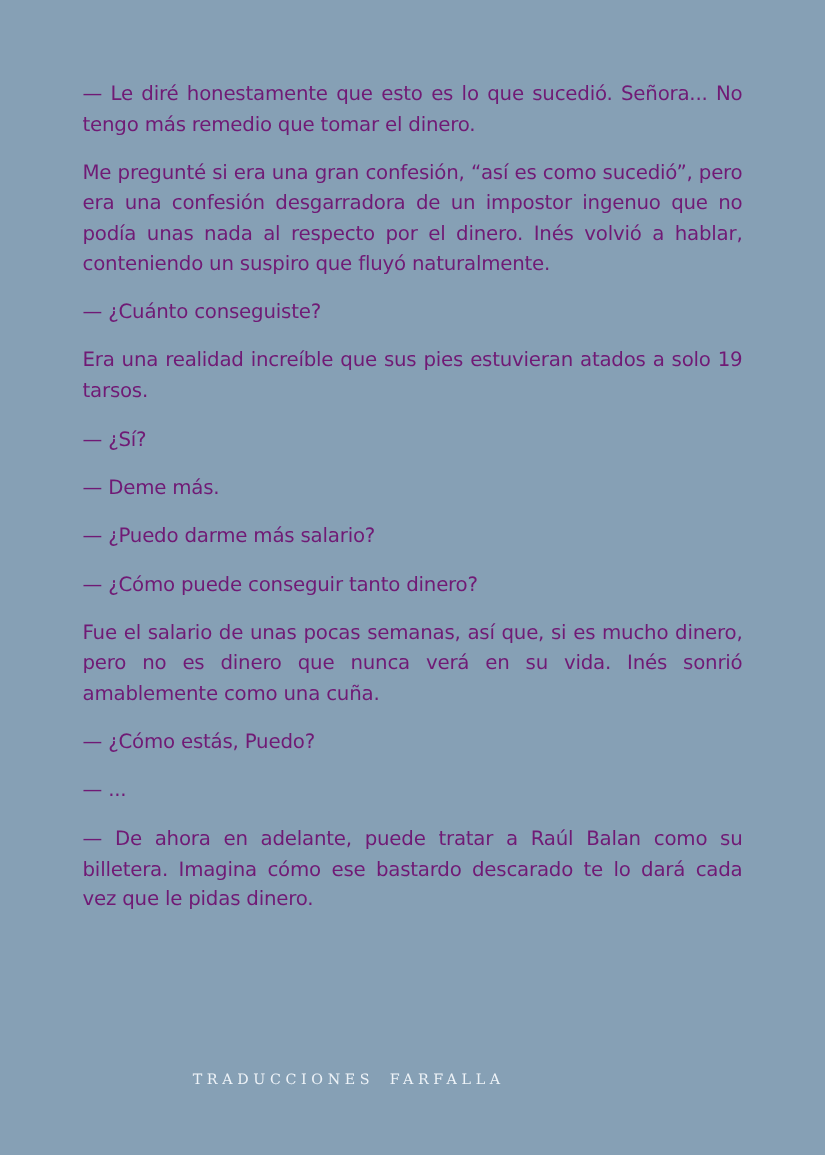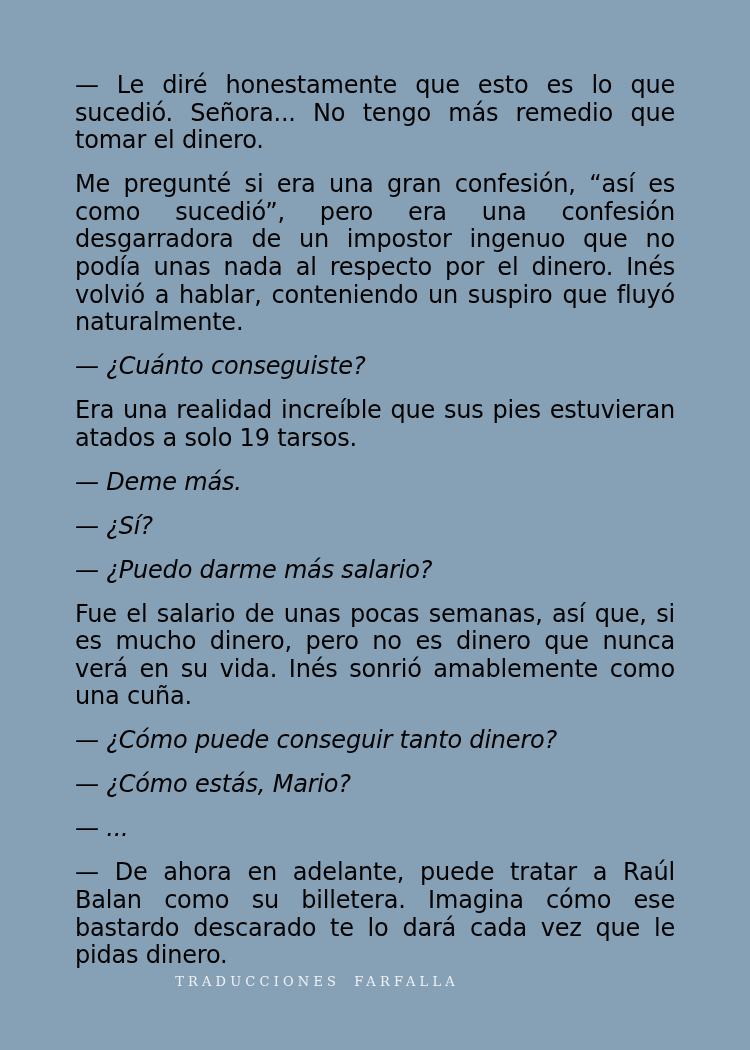--- a/index.html
+++ b/index.html
@@ -14,31 +14,30 @@
       overflow: hidden;
     }
     .page {
       position: absolute;
       left: 75px;
       top: 72px;
       width: 600px;
     }
     .para {
       font-family: "DejaVu Sans", sans-serif;
-      font-size: 24px;
+      font-size: 18px;
       line-height: 27.6px;
-      color: #000000;
+      color: #701a75;
       margin: 0 0 16.4px 0;
       text-align: justify;
       letter-spacing: -0.2px;
       word-spacing: 0px;
     }
     .para.single {
       text-align: left;
-      font-style: italic;
     }
     .footer {
       position: absolute;
       left: 0;
       width: 634px;
       top: 974px;
       text-align: center;
       font-family: "DejaVu Serif", serif;
       font-size: 13px;
       letter-spacing: 4.2px;
@@ -50,25 +49,25 @@
     }
   </style>
 </head>
 <body>
 
 <div class="page">
   <p class="para">— Le diré honestamente que esto es lo que sucedió. Señora... No tengo más remedio que tomar el dinero.</p>
   <p class="para">Me pregunté si era una gran confesión, “así es como sucedió”, pero era una confesión desgarradora de un impostor ingenuo que no podía unas nada al respecto por el dinero. Inés volvió a hablar, conteniendo un suspiro que fluyó naturalmente.</p>
   <p class="para single">— ¿Cuánto conseguiste?</p>
   <p class="para">Era una realidad increíble que sus pies estuvieran atados a solo 19 tarsos.</p>
+  <p class="para single">— ¿Sí?</p>
   <p class="para single">— Deme más.</p>
-  <p class="para single">— ¿Sí?</p>
   <p class="para single">— ¿Puedo darme más salario?</p>
+  <p class="para single">— ¿Cómo puede conseguir tanto dinero?</p>
   <p class="para">Fue el salario de unas pocas semanas, así que, si es mucho dinero, pero no es dinero que nunca verá en su vida. Inés sonrió amablemente como una cuña.</p>
-  <p class="para single">— ¿Cómo puede conseguir tanto dinero?</p>
-  <p class="para single">— ¿Cómo estás, Mario?</p>
+  <p class="para single">— ¿Cómo estás, Puedo?</p>
   <p class="para single">— ...</p>
   <p class="para">— De ahora en adelante, puede tratar a Raúl Balan como su billetera. Imagina cómo ese bastardo descarado te lo dará cada vez que le pidas dinero.</p>
 </div>
 
 <div class="footer">
   <span>TRADUCCIONES</span><span class="gap"></span><span>FARFALLA</span>
 </div>
 
 </body></html>

